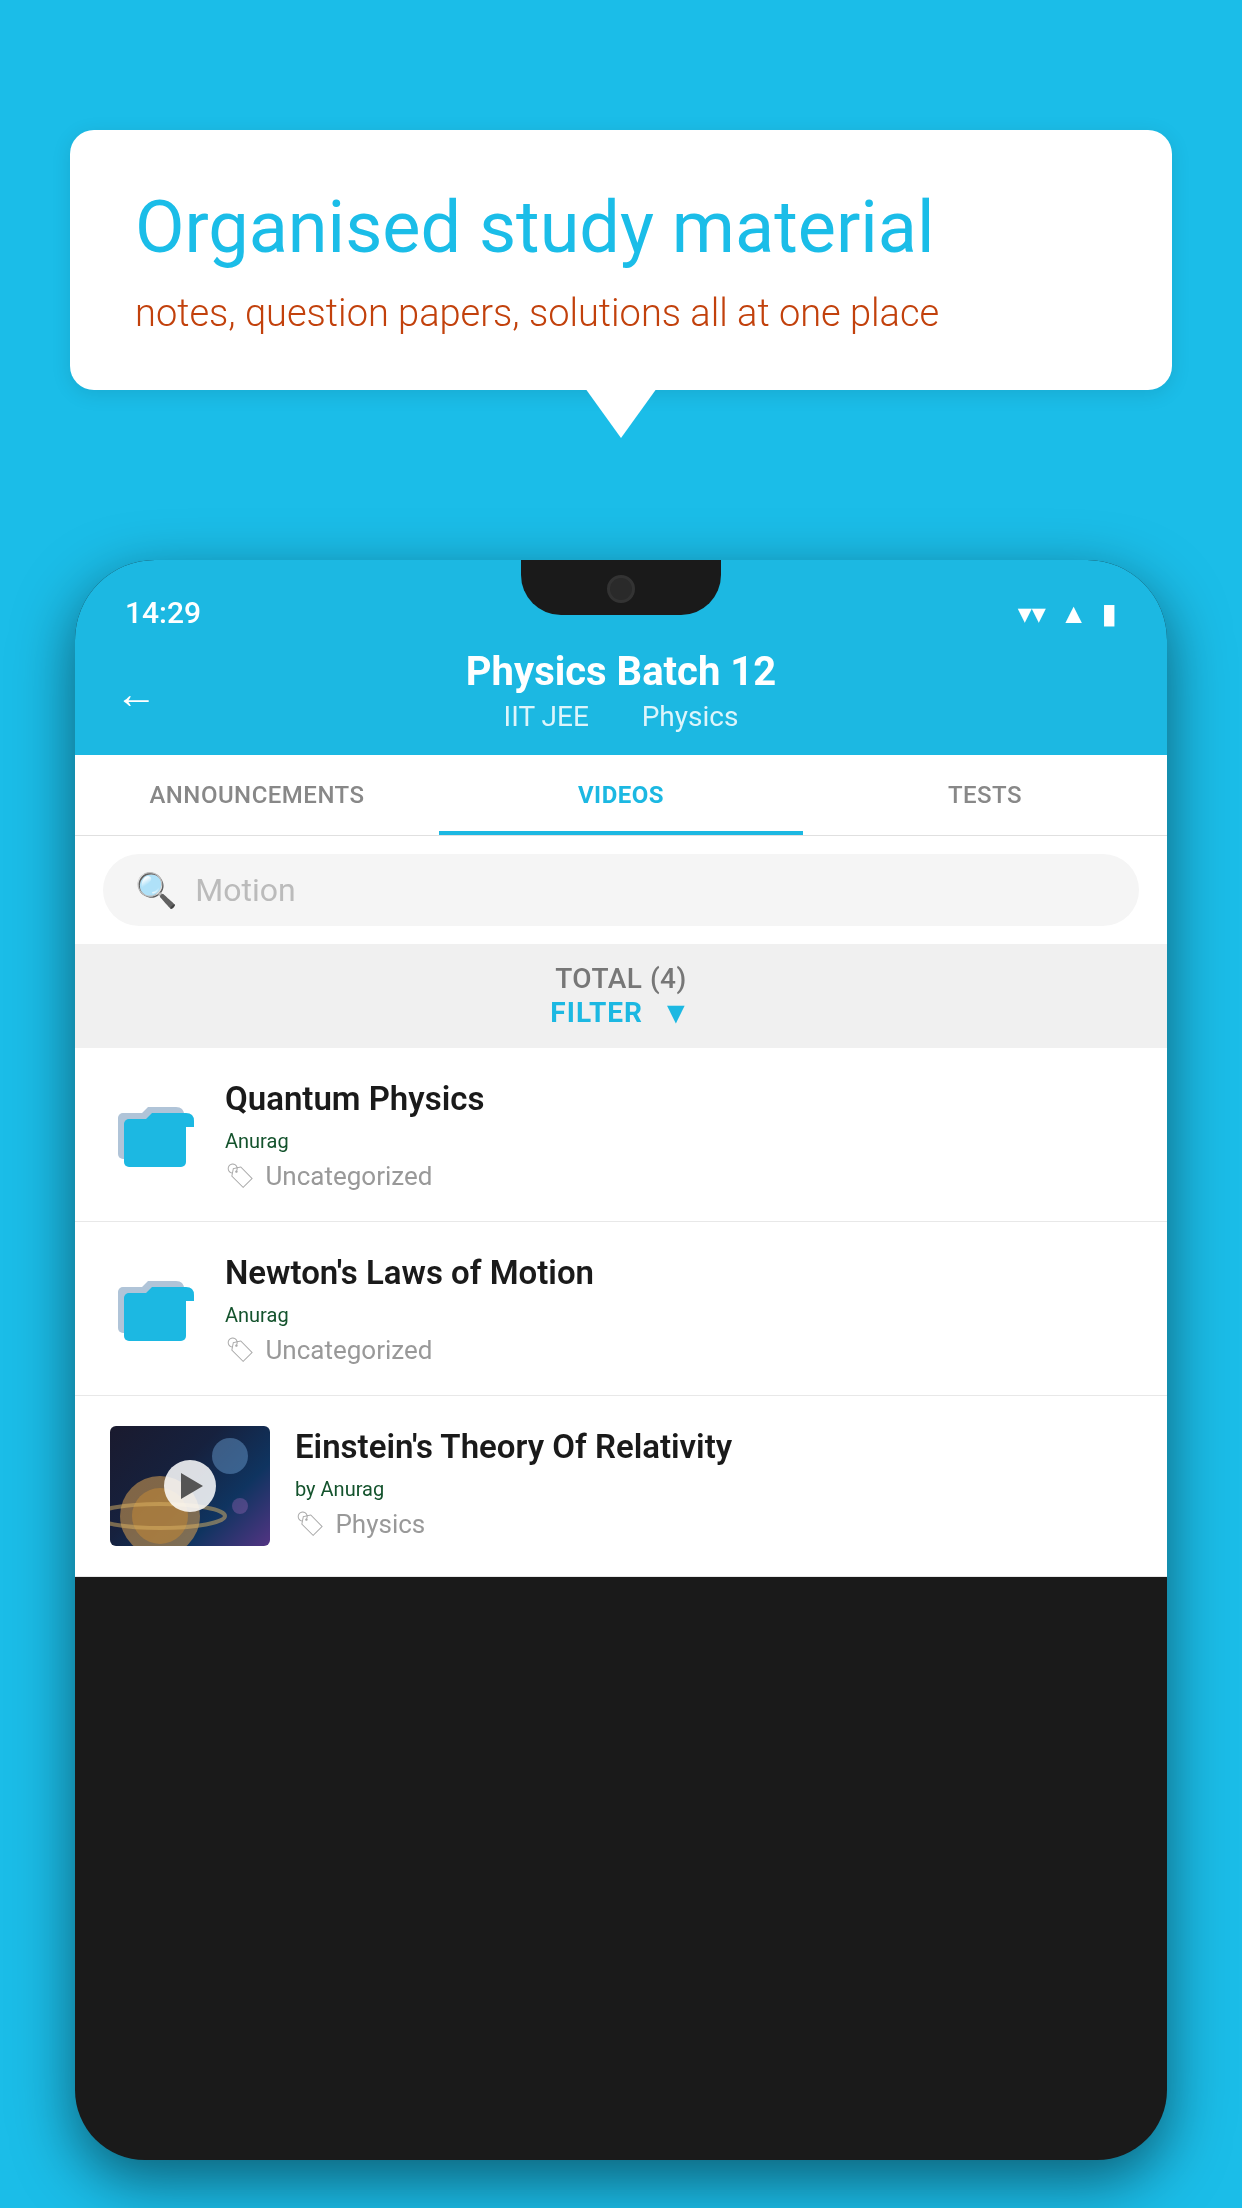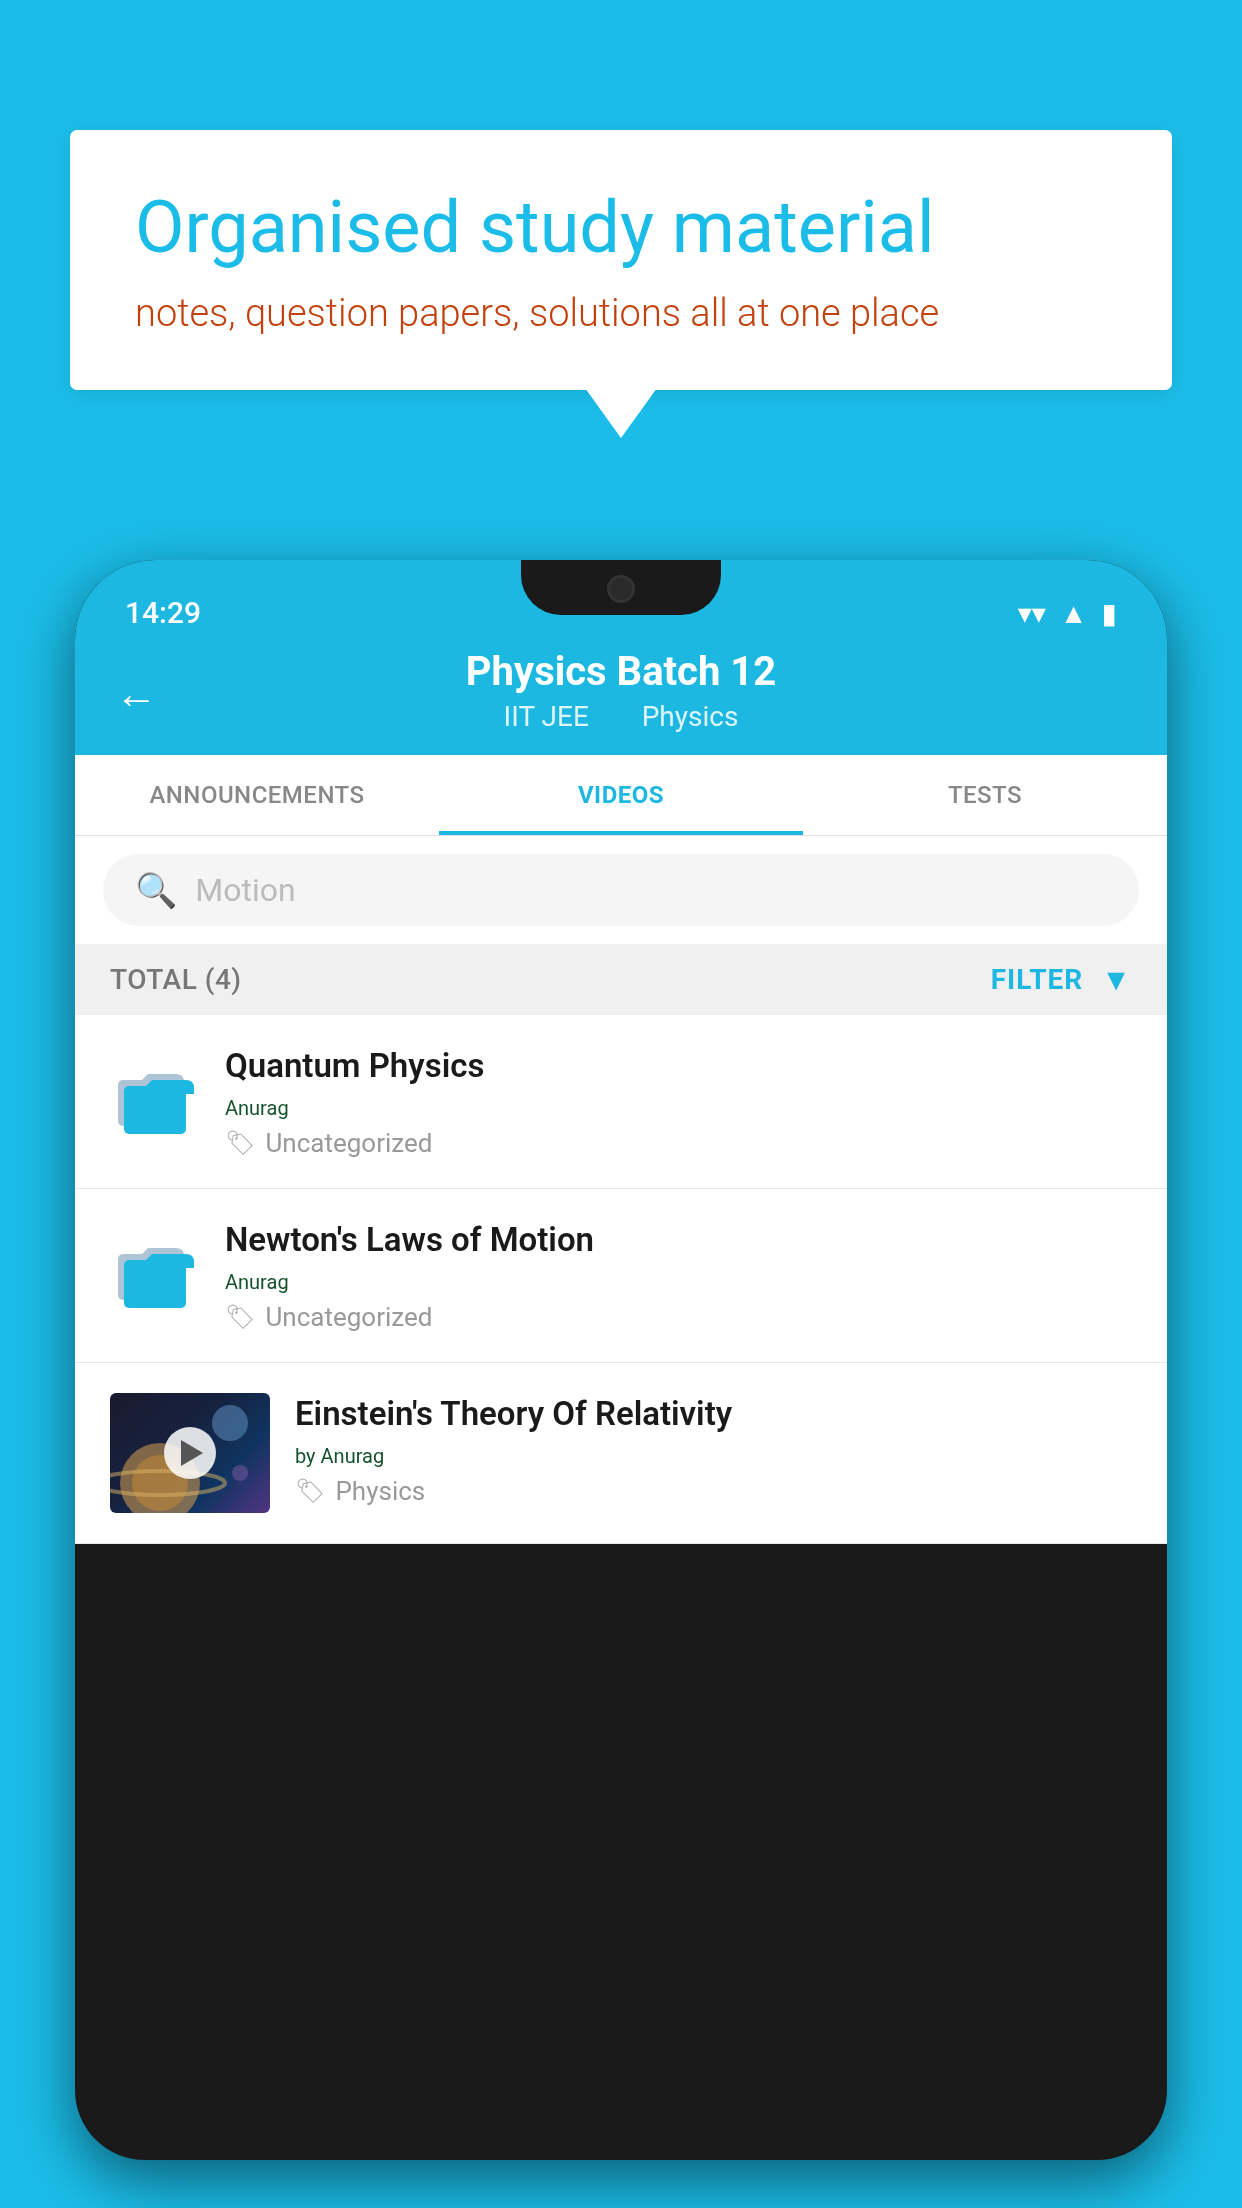--- a/index.html
+++ b/index.html
@@ -16,21 +16,21 @@
     
     .speech-bubble-container {
       position: absolute;
       top: 130px;
       left: 70px;
       right: 70px;
     }
 
     .speech-bubble {
       background: white;
-      border-radius: 7px;
+      border-radius: 24px;
       padding: 55px 65px 55px 65px;
       box-shadow: 0 4px 20px rgba(0,0,0,0.1);
       position: relative;
     }
 
     .speech-bubble::after {
       content: '';
       position: absolute;
       bottom: -48px;
       left: 50%;
@@ -226,20 +226,21 @@
       font-size: 32px;
     }
 
     
     .filter-bar {
       background: #f0f0f0;
       display: flex;
       align-items: center;
       justify-content: space-between;
       padding: 18px 35px;
+      flex-direction: column;
     }
 
     .total-count {
       color: #777;
       font-size: 28px;
       font-weight: 500;
       letter-spacing: 0.5px;
     }
 
     .filter-btn {

